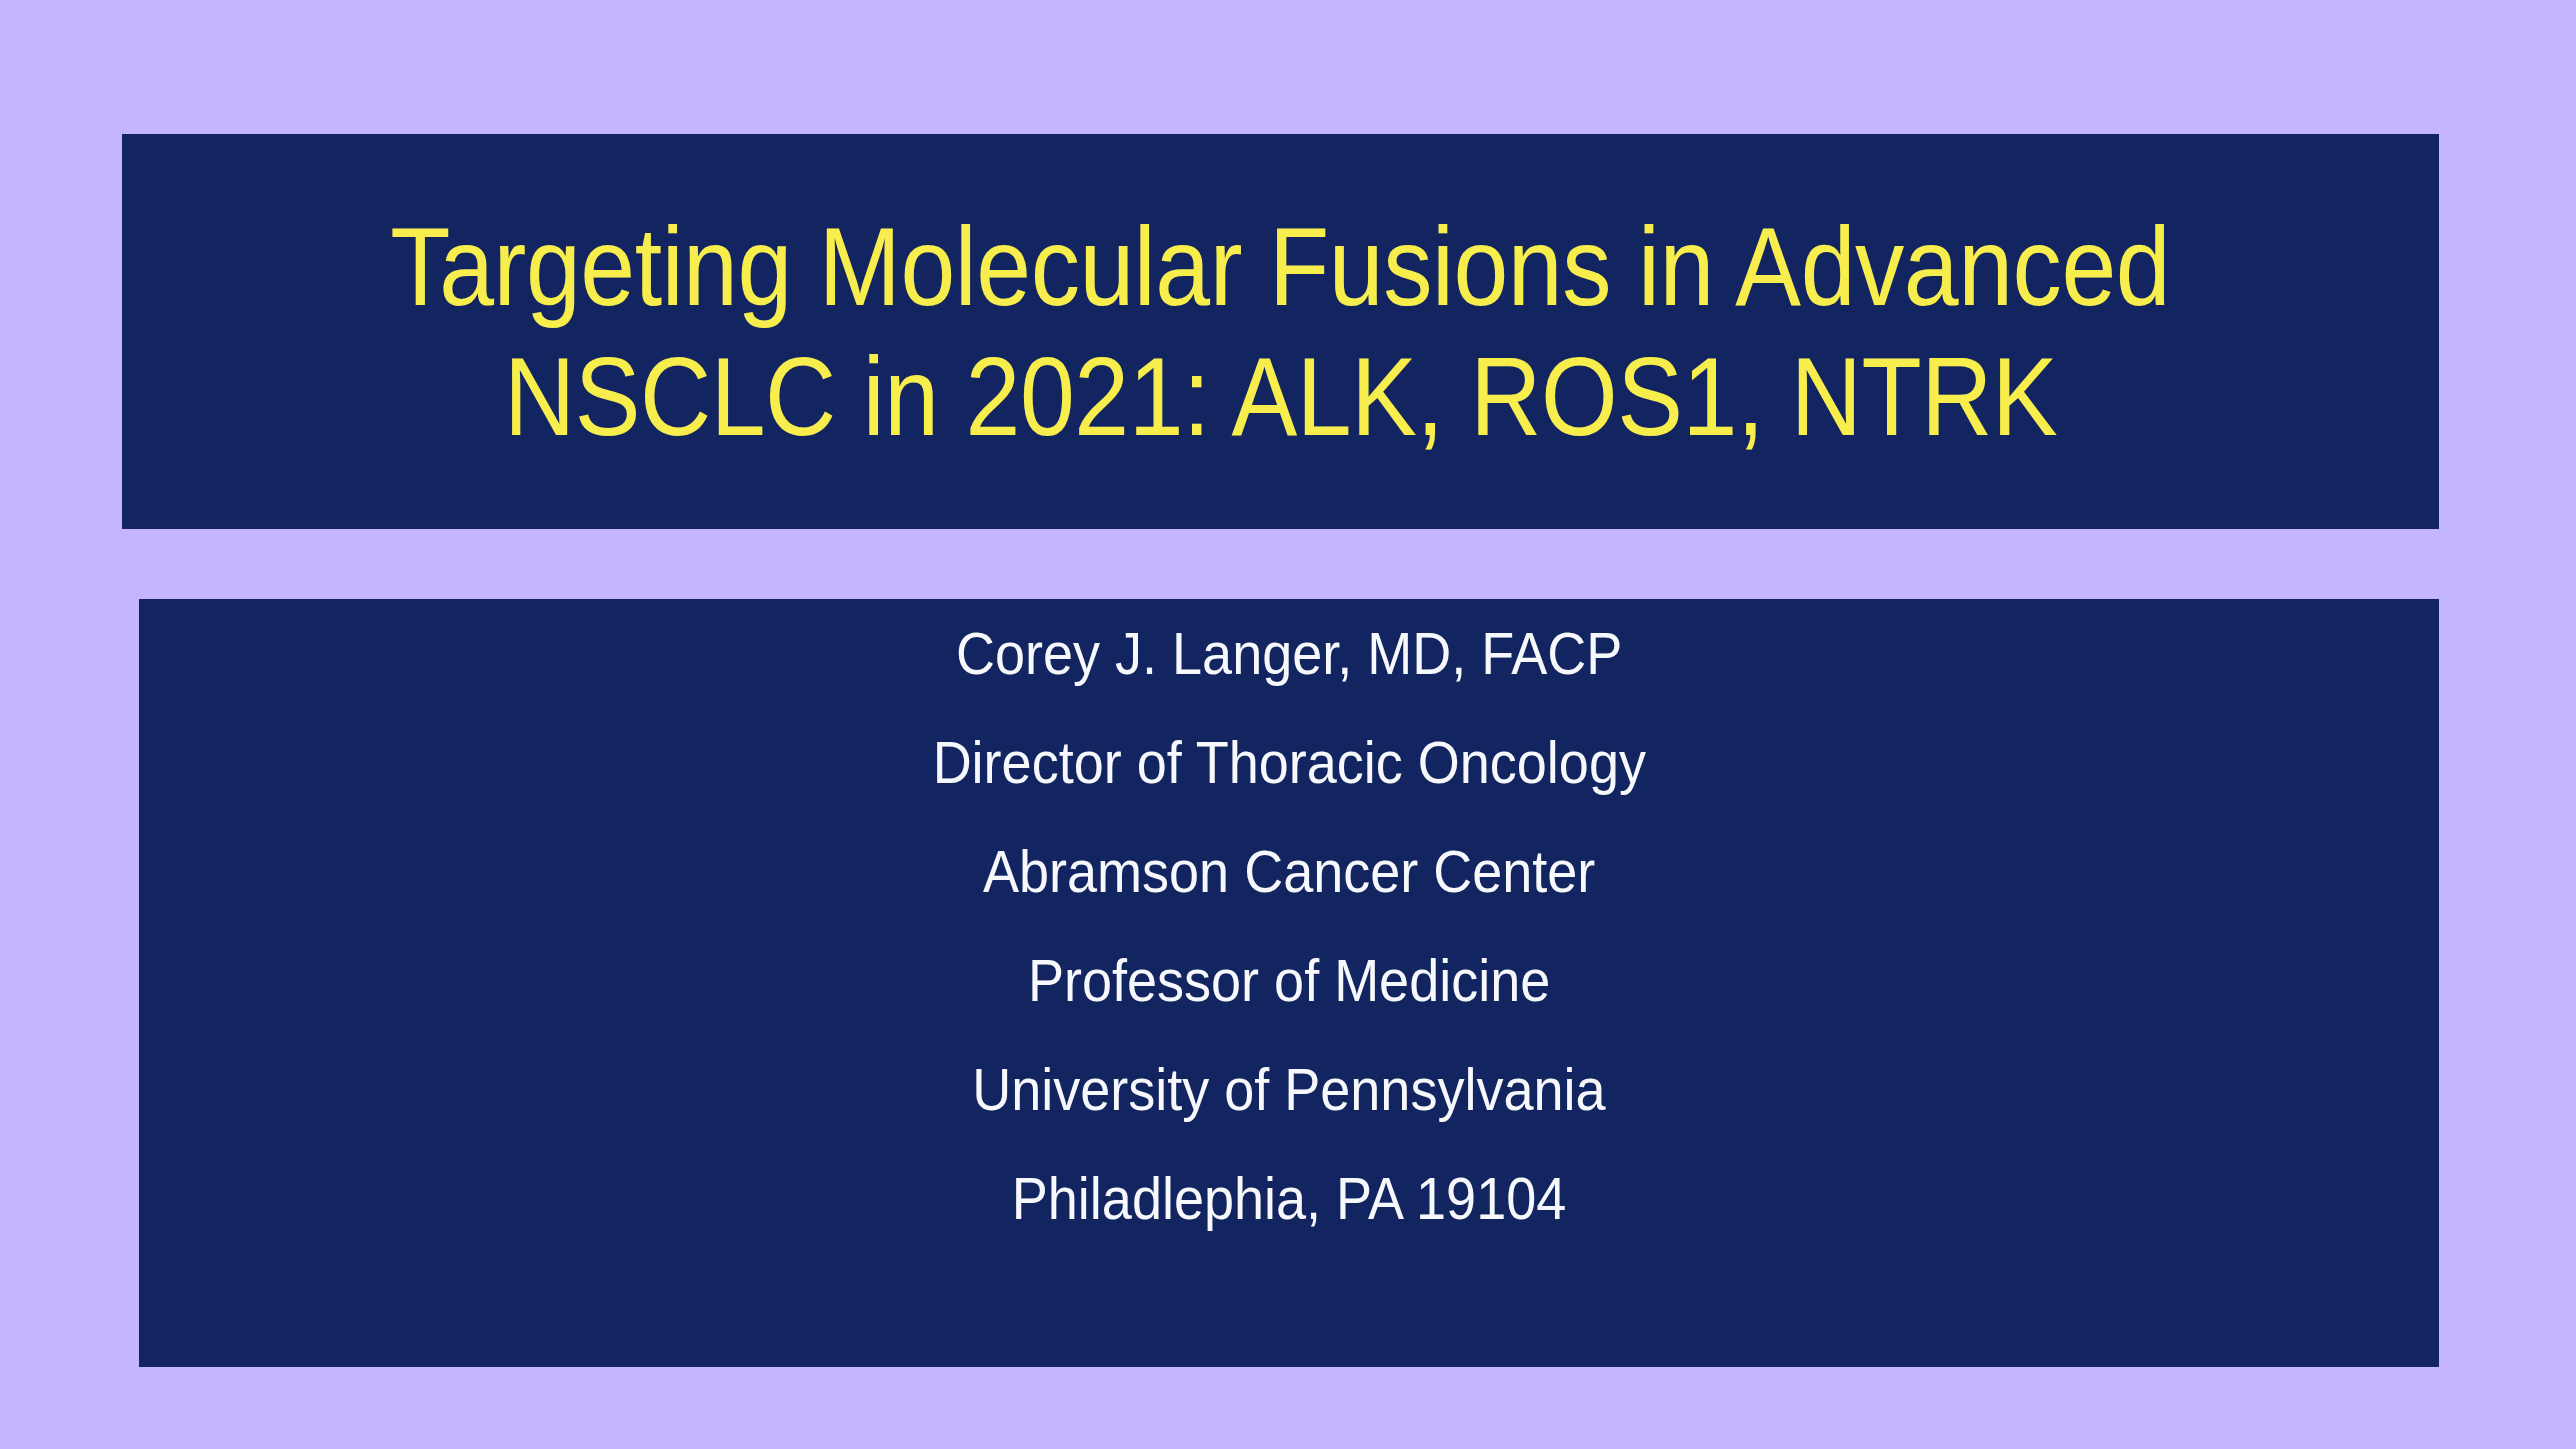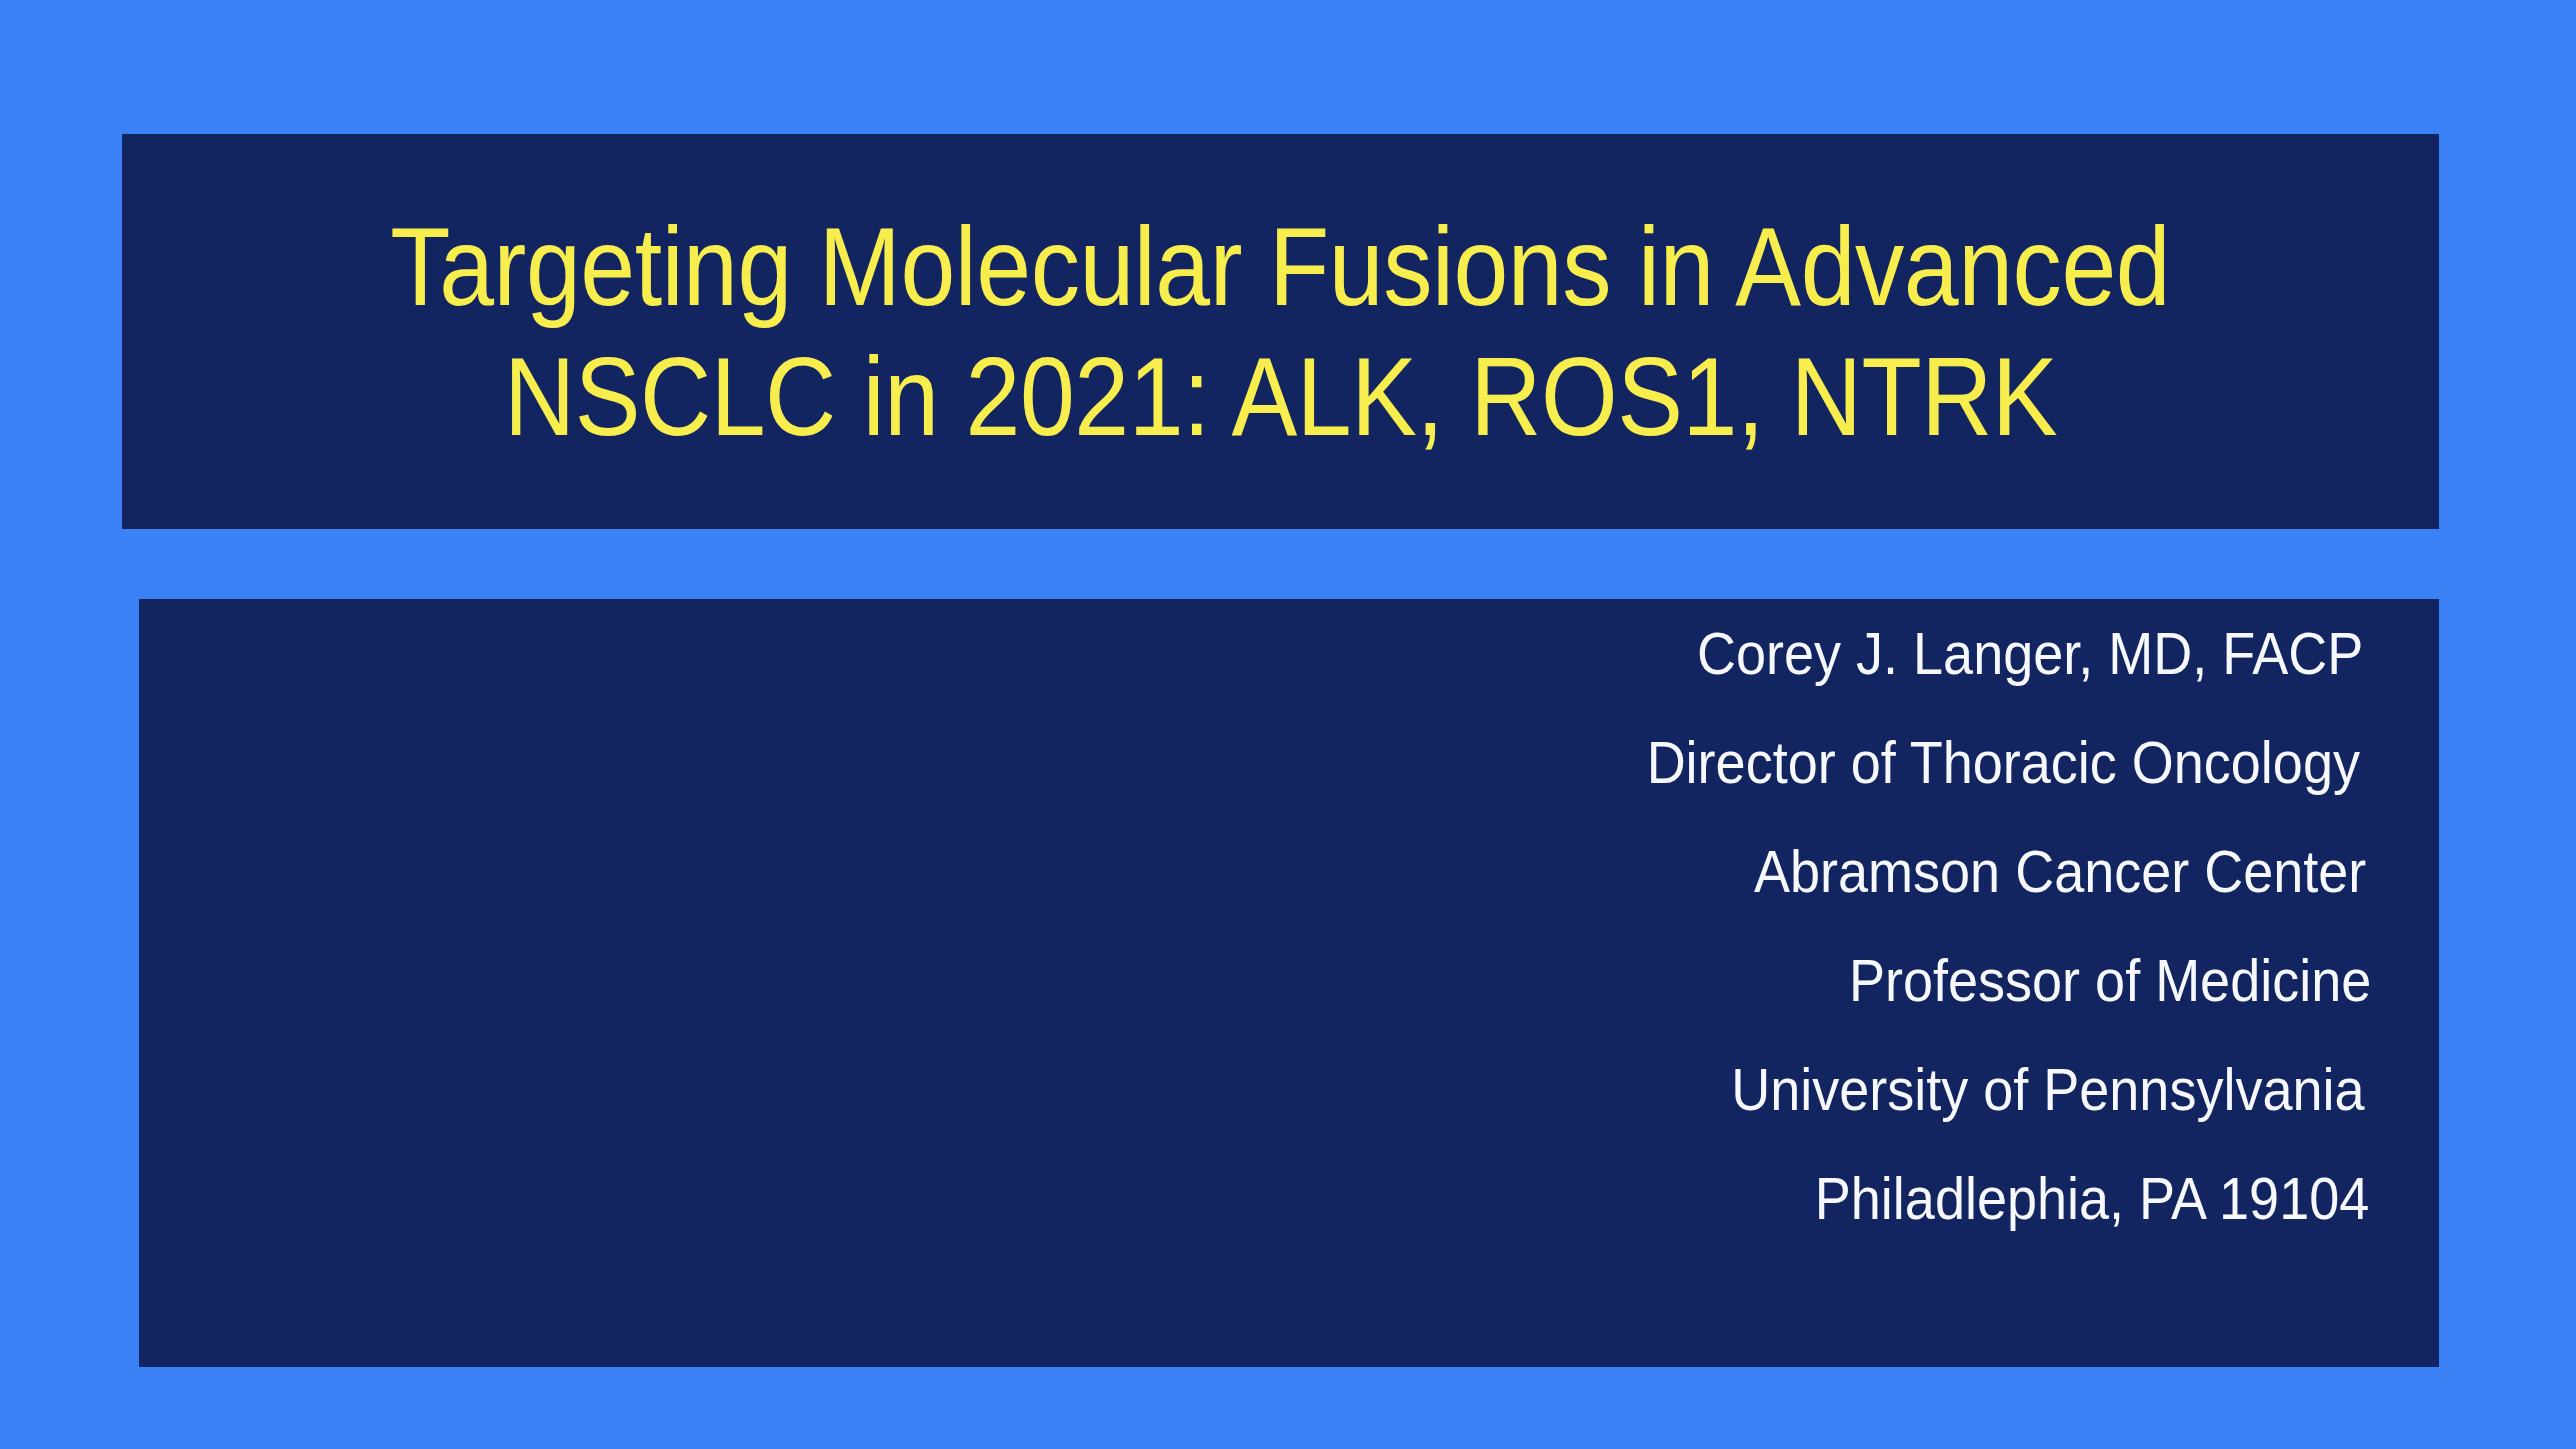--- a/index.html
+++ b/index.html
@@ -11,21 +11,21 @@
     width: 2576px;
     height: 1449px;
     overflow: hidden;
     font-family: "Liberation Sans", sans-serif;
   }
 
   .slide {
     position: relative;
     width: 2576px;
     height: 1449px;
-    background: #3b82f6;
+    background: #c4b5fd;
   }
 
   
   .title-box {
     position: absolute;
     left: 122px;
     top: 134px;
     width: 2317px;
     height: 395px;
     background: #132560;
@@ -54,21 +54,21 @@
     position: absolute;
     left: 139px;
     top: 599px;
     width: 2300px;
     height: 768px;
     background: #132560;
     box-sizing: border-box;
     padding: 25px 39px 0 39px;
     display: flex;
     flex-direction: column;
-    align-items: flex-end;
+    align-items: center;
   }
   .body-line {
     color: #F6F8FB;
     font-family: "Liberation Sans", sans-serif;
     font-size: 60px;
     font-weight: 400;
     line-height: 1.0;
     text-align: center;
     white-space: nowrap;
     margin: 0 0 49px 0;

